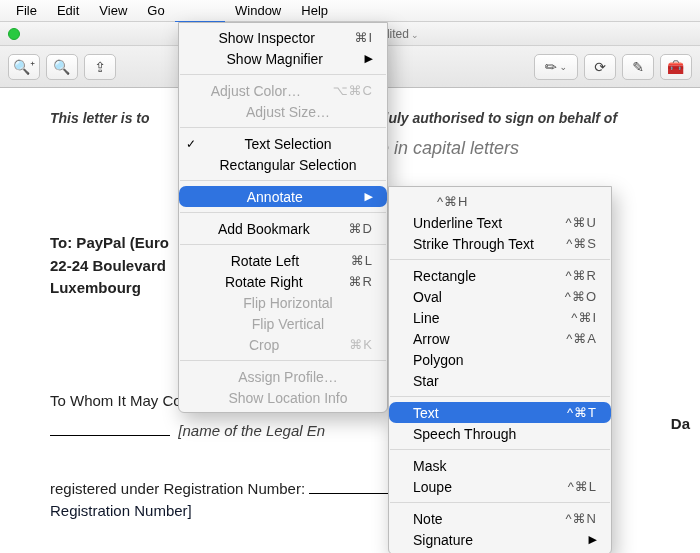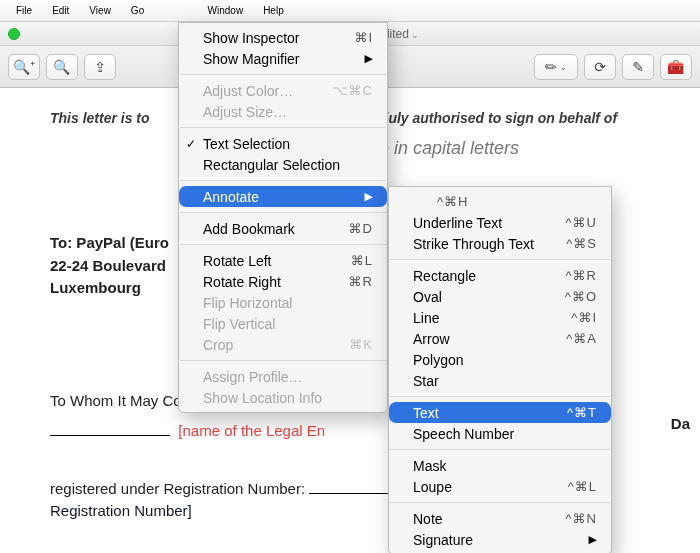--- a/index.html
+++ b/index.html
@@ -16,21 +16,21 @@
   .menubar {
     display: flex;
     height: 22px;
     background: linear-gradient(#fdfdfd,#f2f2f2);
     border-bottom: 1px solid #cfcfcf;
     align-items: center;
     padding-left: 6px;
   }
   .menubar .mitem {
     padding: 3px 10px;
-    font-size: 10px;
+    font-size: 13px;
     cursor: default;
   }
   .menubar .mitem.active {
     background: #2f73e0;
     color: #000000;
     margin-top: 41px;
   }
   .titlebar {
     height: 24px;
     background: linear-gradient(#f6f6f6,#e8e8e8);
@@ -79,21 +79,21 @@
     font-size: 15px;
     color:#222;
     line-height: 1.5;
     position: relative;
   }
   .doc-italic { font-style: italic; font-weight:bold; color:#3a3a3a; font-size:14px;}
   .doc-help { font-style: italic; color:#777; font-size:18px; margin-top:6px;}
   .doc-block { margin-top:70px; font-weight:bold; }
   .doc-right { position:absolute; right:10px; top:325px; font-weight:bold;text-align:right; }
   .underline-field { border-bottom:1px solid #000; display:inline-block; min-width:120px; height:16px; vertical-align:baseline;}
-  .gray-hint { color:#ef4444; }
+  .gray-hint { color:#404040; font-style:italic; }
   .gray-cut { color:#0f172a; }
   
   .menu {
     position: absolute;
     background: #f5f5f5;
     border: 1px solid #bcbcbc;
     border-radius: 0 0 6px 6px;
     box-shadow: 4px 8px 20px rgba(0,0,0,0.25);
     padding: 4px 0;
     font-size: 14px;
@@ -109,21 +109,21 @@
   .menu .row .label { flex:1; }
   .menu .row .shortcut { color:#555; font-size:13px; letter-spacing:1px; margin-left:24px;}
   .menu .row.disabled { color:#a6a6a6; }
   .menu .row.disabled .shortcut { color:#bdbdbd; }
   .menu .row.sel { background:#2f73e0; color:#fff;border-radius:7px; }
   .menu .row.sel .shortcut { color:#fff; }
   .menu .sep { height:1px; background:#d8d8d8; margin:5px 1px; }
   .menu .check { position:absolute; left:7px; font-size:12px;}
   .menu .sub-arrow { margin-left:18px; font-size:11px;}
   .menu .row.sel .sub-arrow { color:#fff; }
-  #tools-menu { left:178px; top:22px; width:210px; }
+  #tools-menu { left:178px; top:22px; width:210px;text-align:center; }
   #annotate-menu { left:388px; top:186px; width:224px; }
 </style>
 </head>
 <body>
 
 <div class="menubar">
   <div class="mitem">File</div>
   <div class="mitem">Edit</div>
   <div class="mitem">View</div>
   <div class="mitem">Go</div>
@@ -289,21 +289,21 @@
     </div>
   <div class="row">
       <span class="label">Star</span>
     </div>
   <div class="sep"></div>
   <div class="row sel">
       <span class="label">Text</span>
       <span class="shortcut">^⌘T</span>
     </div>
   <div class="row">
-      <span class="label">Speech Number</span>
+      <span class="label">Speech Through</span>
     </div>
   <div class="sep"></div>
   <div class="row">
       <span class="label">Mask</span>
     </div>
   <div class="row">
       <span class="label">Loupe</span>
       <span class="shortcut">^⌘L</span>
     </div>
   <div class="sep"></div>

